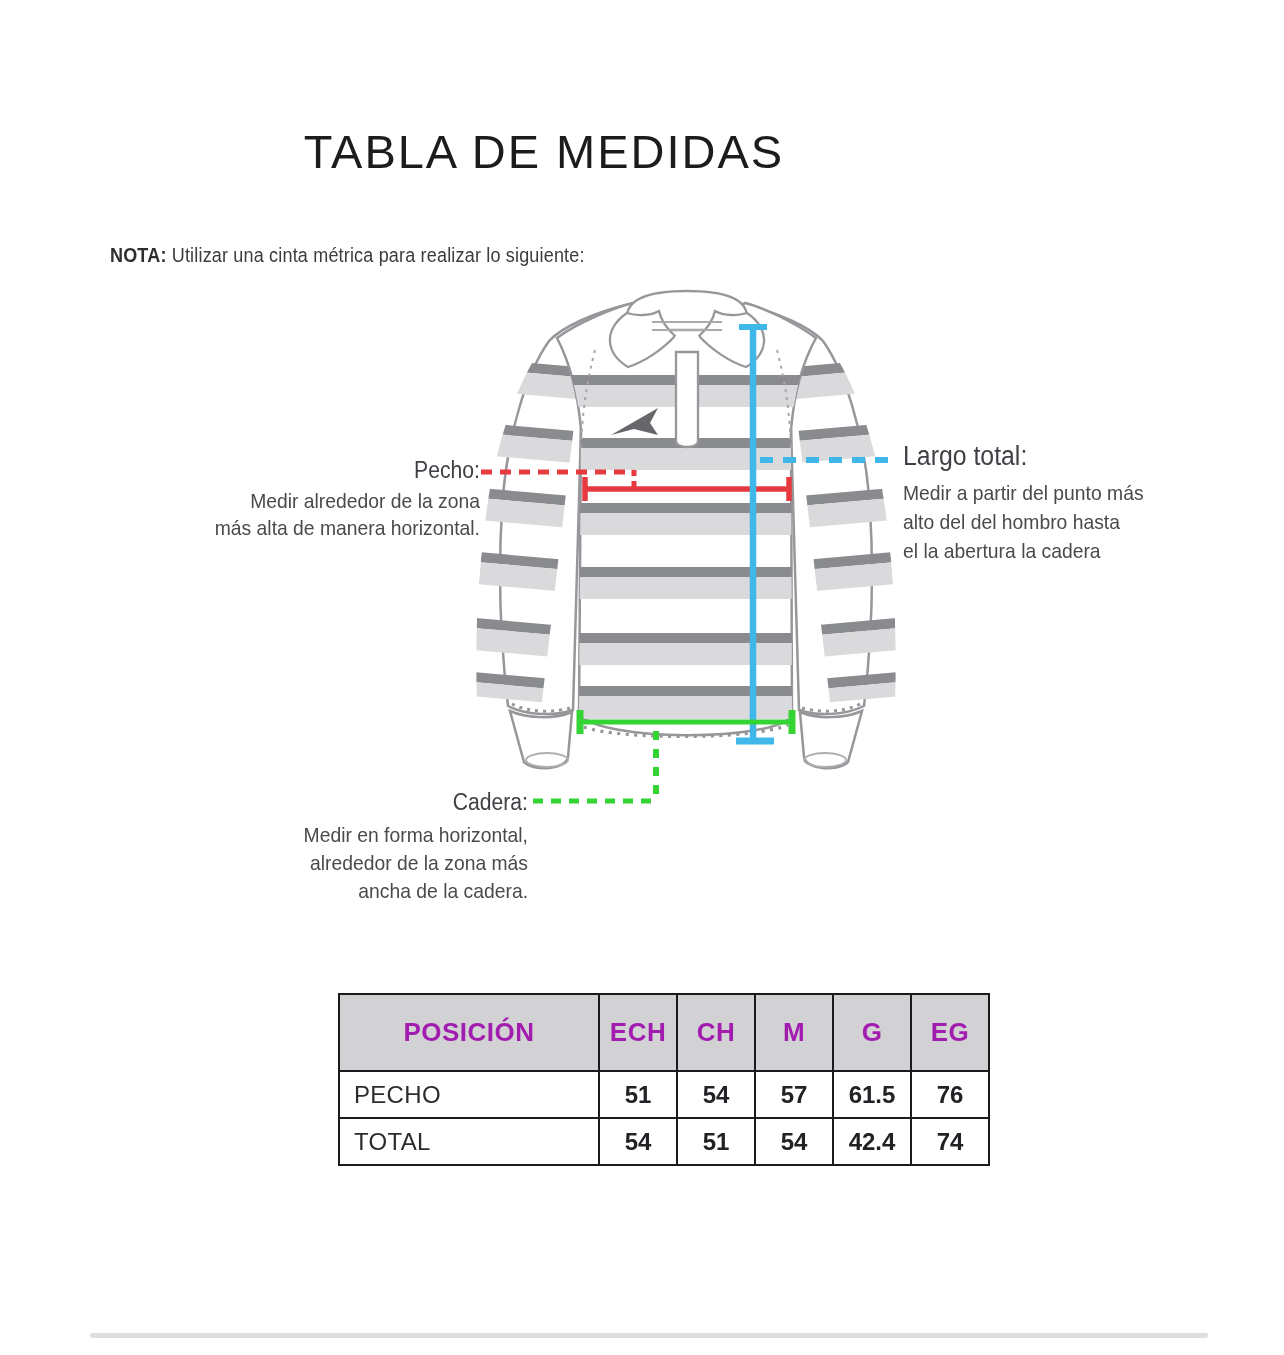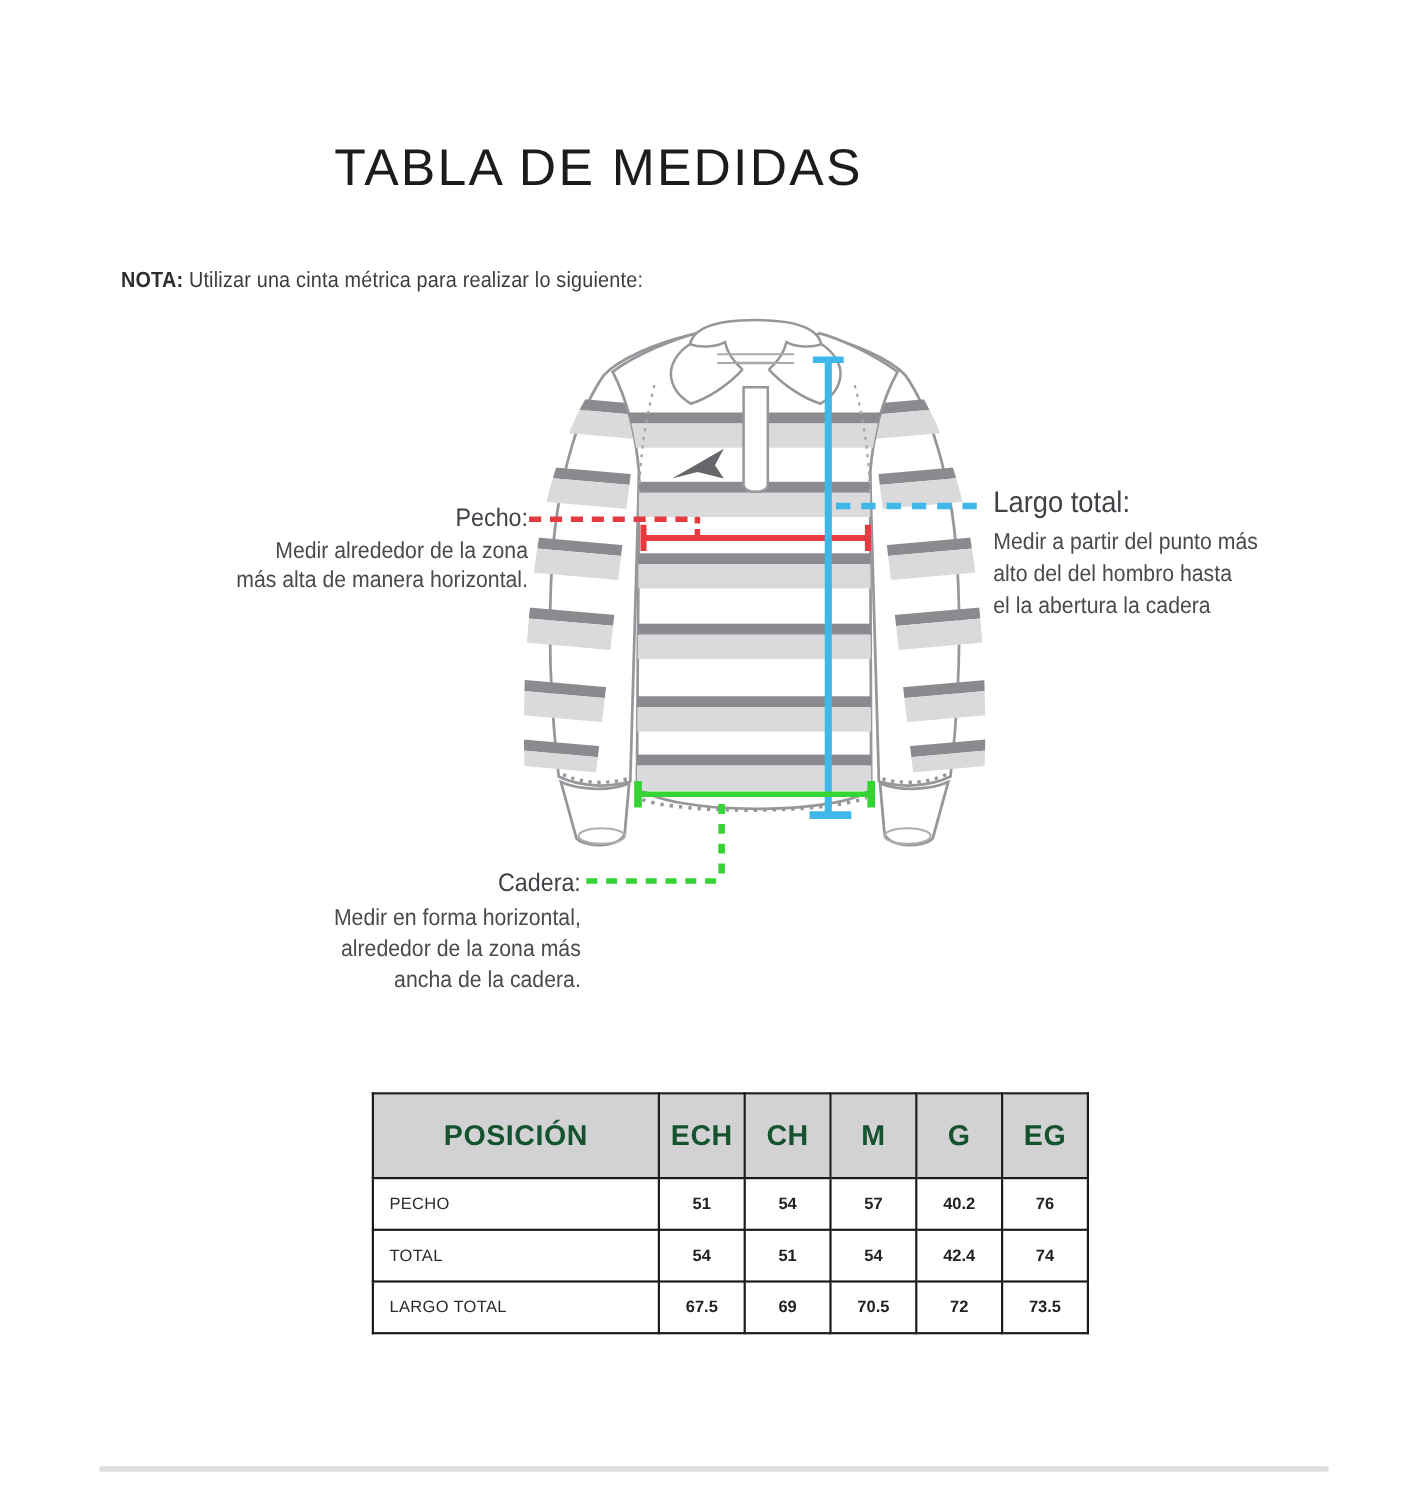--- a/index.html
+++ b/index.html
@@ -31,24 +31,24 @@
   .shirt-svg{position:absolute;left:0;top:270px;width:1284px;height:560px;}
   
   .size-table{
     position:absolute;left:338px;top:993px;border-collapse:collapse;
     font-family:"Liberation Sans",sans-serif;table-layout:fixed;
   }
   .size-table td,.size-table th{
     border:2px solid #1b1b1d;background:#ffffff;overflow:hidden;
   }
   .size-table th{
-    background:#d2d2d4;height:73px;font-size:26px;font-weight:bold;color:#14532d;
+    background:#d2d2d4;height:73px;font-size:26px;font-weight:bold;color:#a21caf;
     text-align:center;letter-spacing:0.5px;
   }
-  .size-table td{height:43px;font-size:15px;font-weight:bold;color:#222226;text-align:center;}
+  .size-table td{height:43px;font-size:24px;font-weight:bold;color:#222226;text-align:center;}
   .size-table td.rowlabel{text-align:left;padding-left:14px;font-weight:normal;color:#2c2c30;letter-spacing:0.3px;}
   .col-pos{width:260px;} .col-s{width:78px;}
   .bottom-divider{
     position:absolute;left:90px;top:1333px;width:1118px;height:5px;background:#dedede;border-radius:2px;
   }
 </style>
 </head>
 <body>
 
 <div class="canvas">
@@ -231,36 +231,28 @@
       <th>CH</th>
       <th>M</th>
       <th>G</th>
       <th>EG</th>
     </tr>
     <tr>
       <td class="rowlabel">PECHO</td>
       <td>51</td>
       <td>54</td>
       <td>57</td>
-      <td>40.2</td>
+      <td>61.5</td>
       <td>76</td>
     </tr>
     <tr>
       <td class="rowlabel">TOTAL</td>
       <td>54</td>
       <td>51</td>
       <td>54</td>
       <td>42.4</td>
       <td>74</td>
     </tr>
-    <tr>
-      <td class="rowlabel">LARGO TOTAL</td>
-      <td>67.5</td>
-      <td>69</td>
-      <td>70.5</td>
-      <td>72</td>
-      <td>73.5</td>
-    </tr>
   </tbody>
     </table>
 
   <div class="bottom-divider"></div>
 </div>
 
 </body></html>

